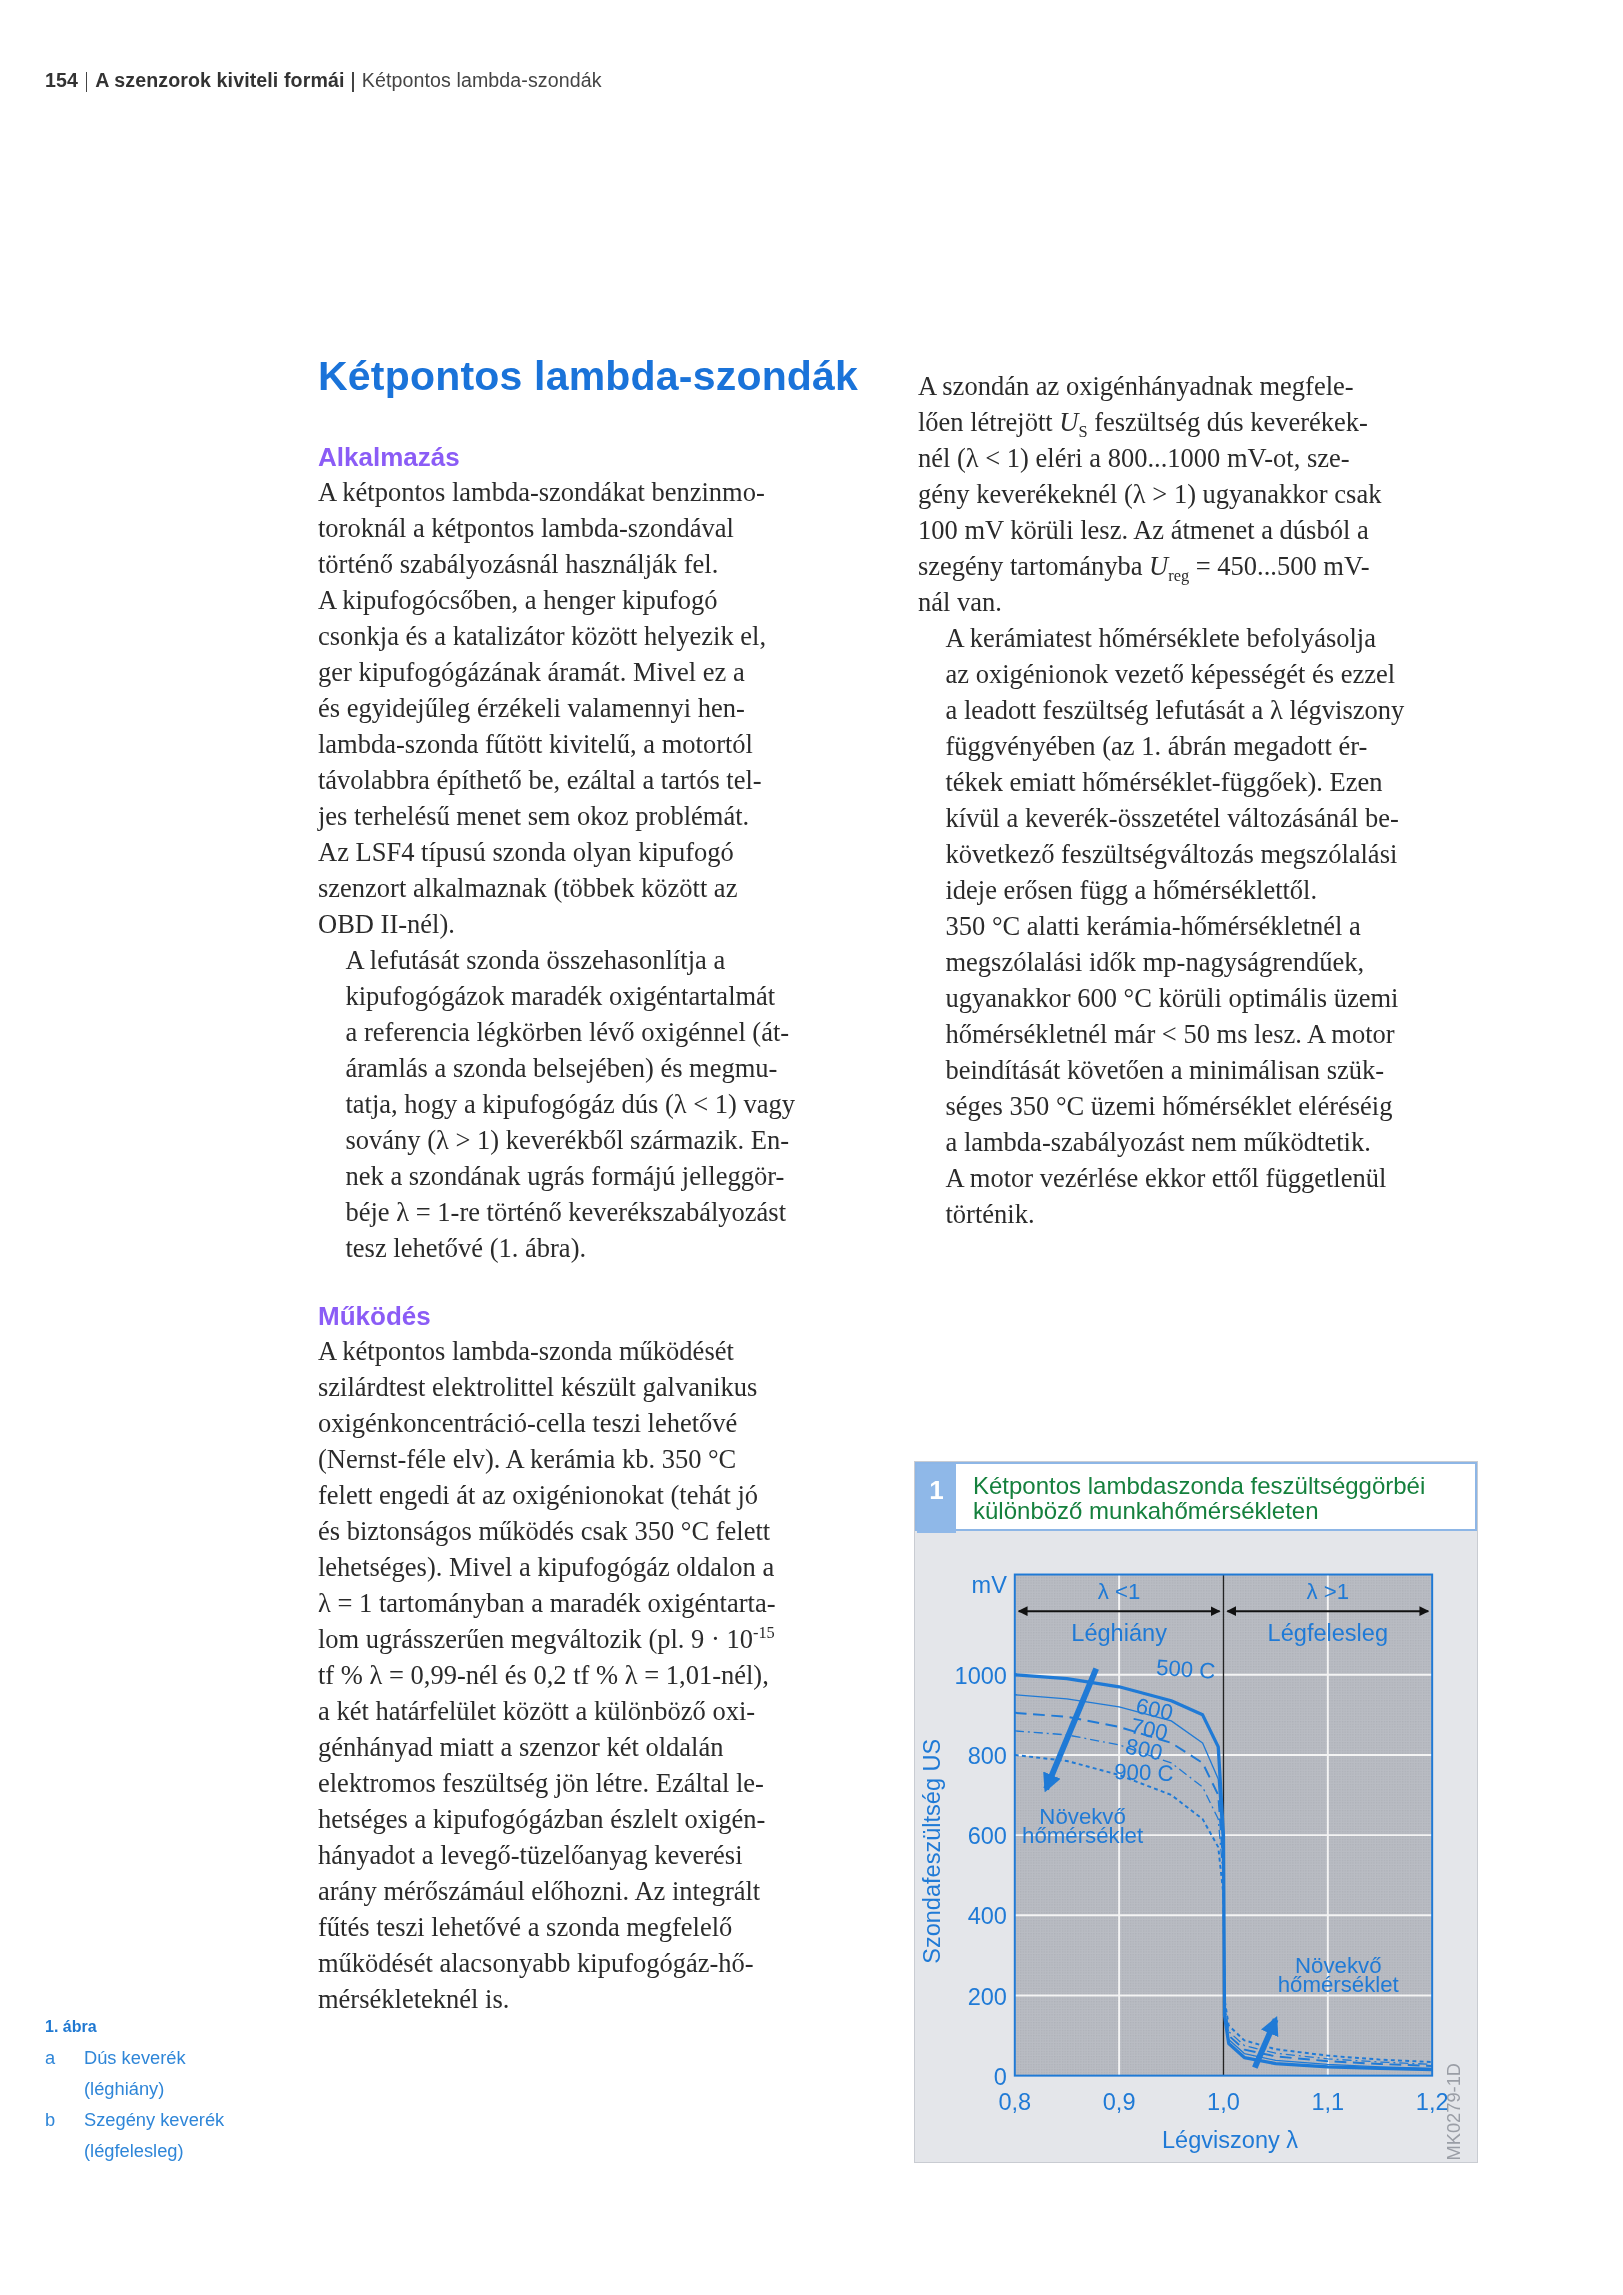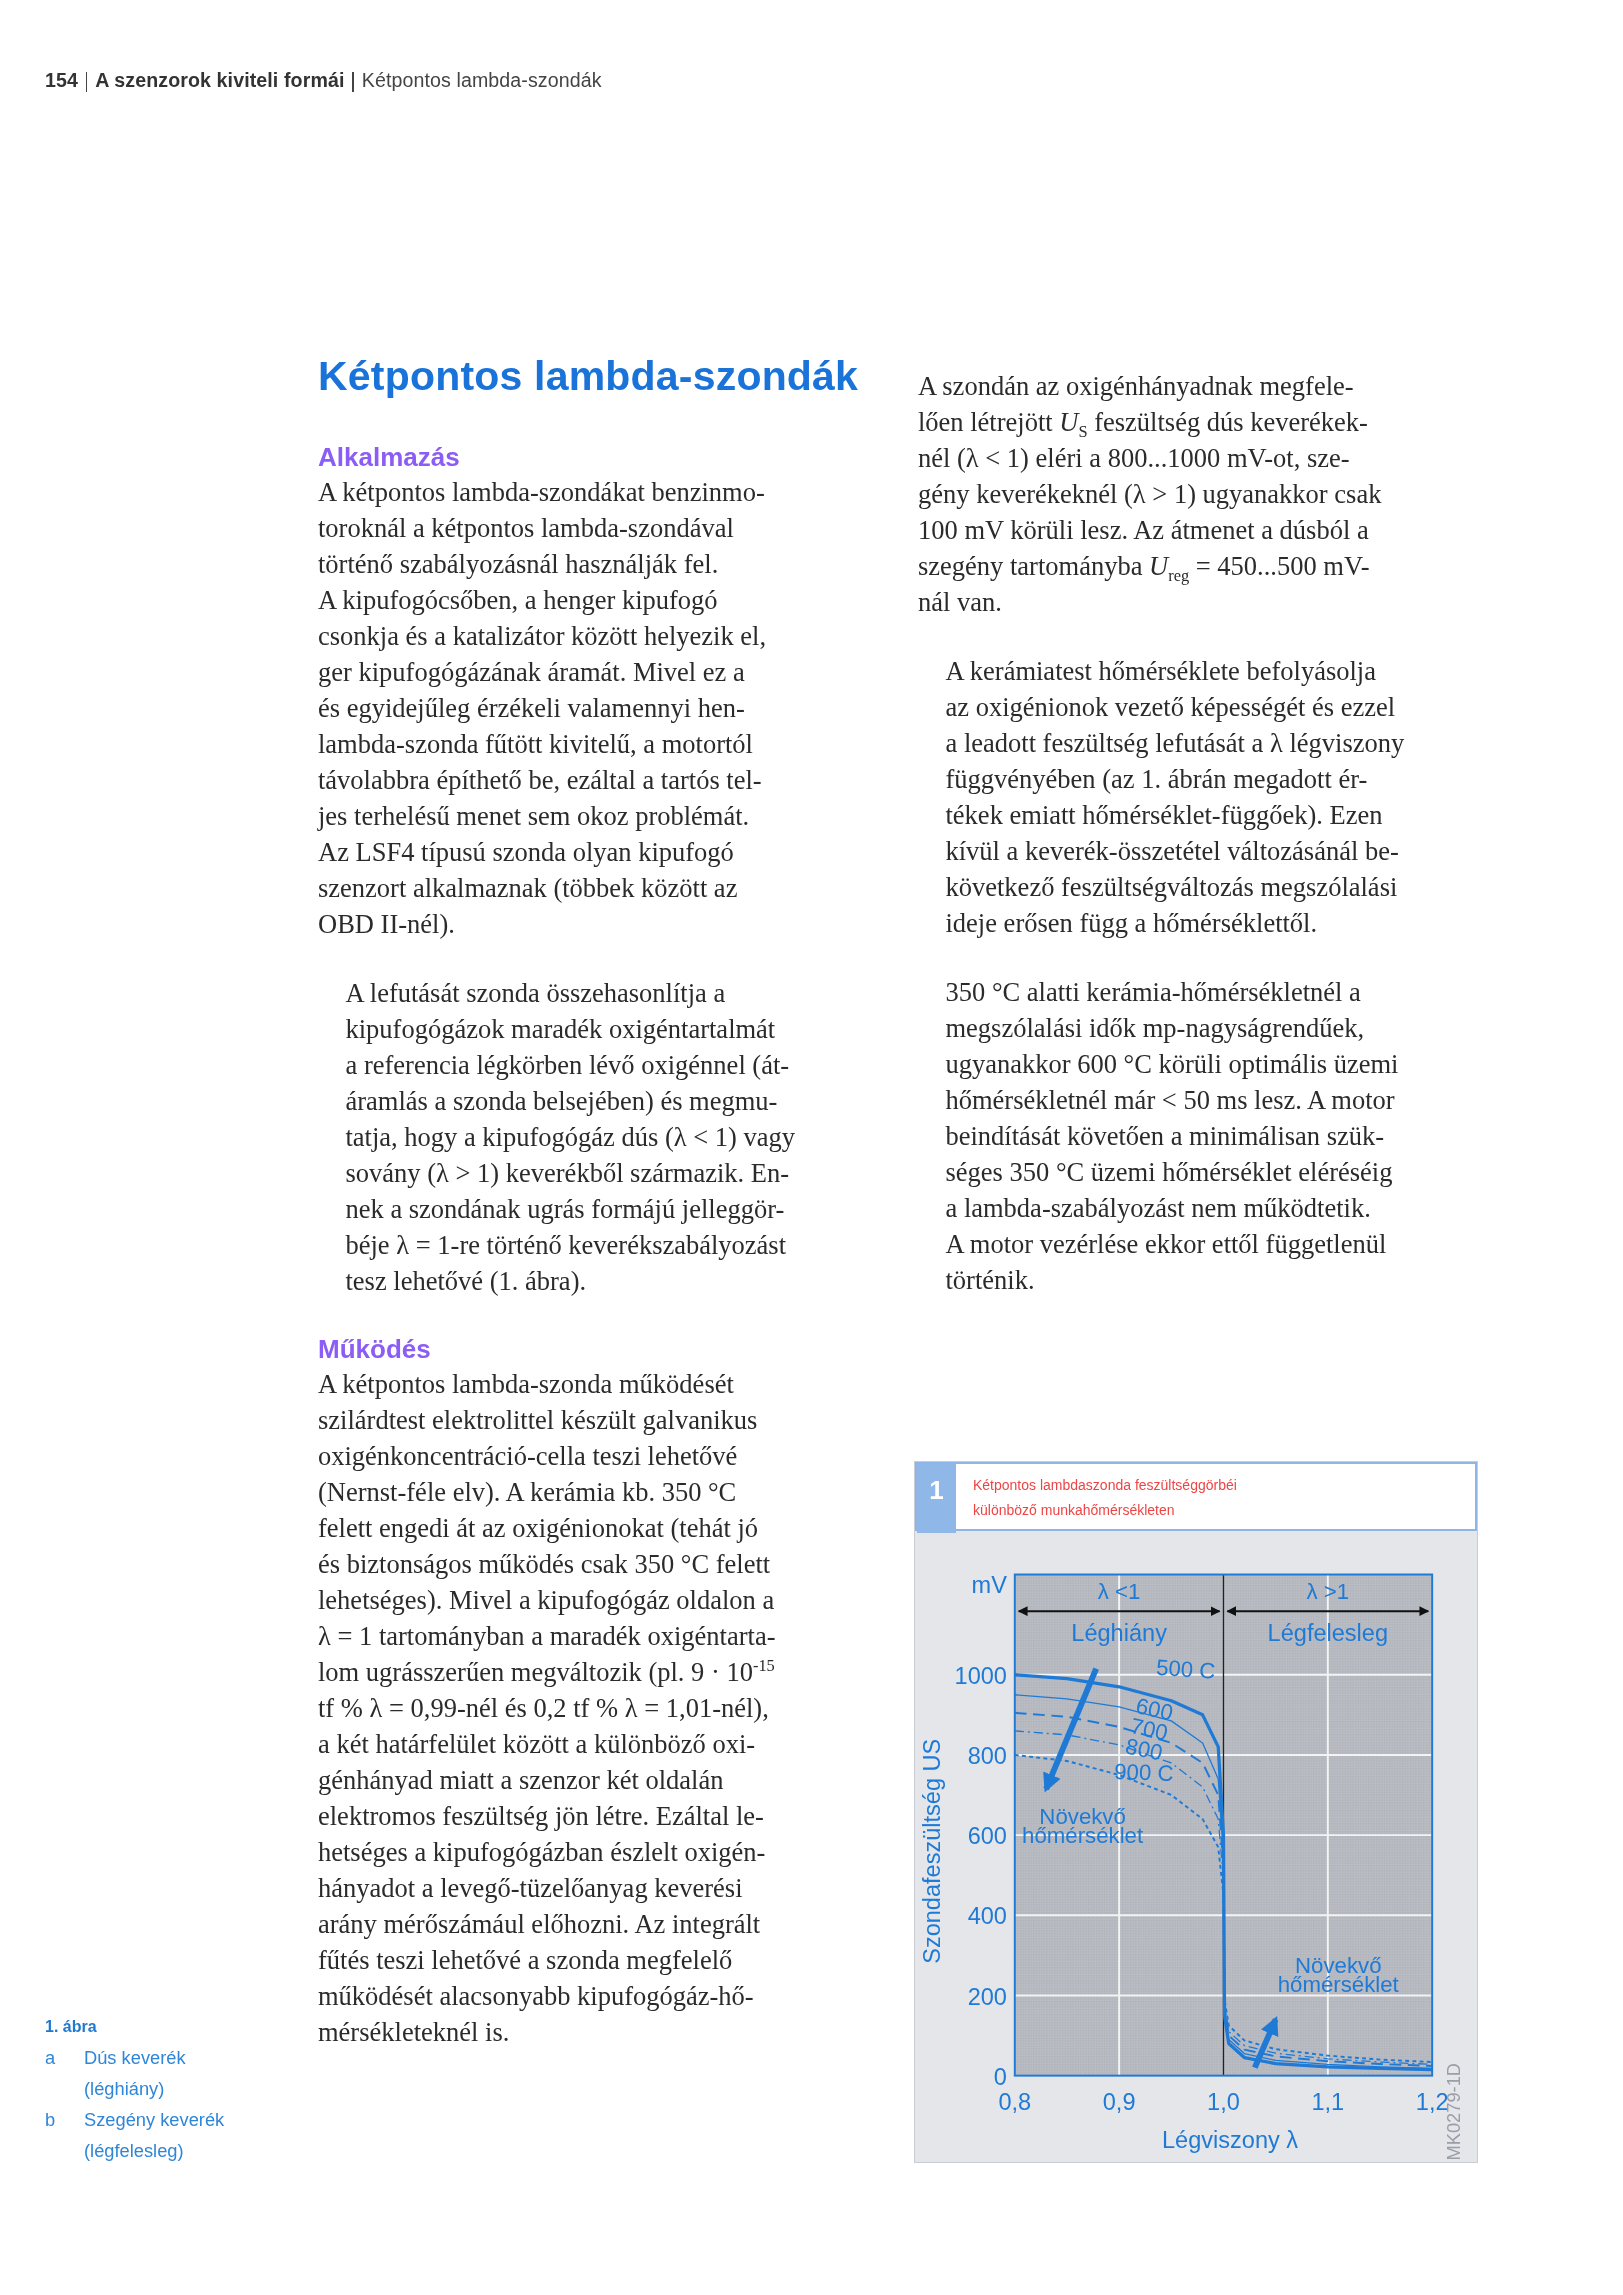--- a/index.html
+++ b/index.html
@@ -24,21 +24,21 @@
   .page-title {
     font-family: "Liberation Sans", sans-serif; font-weight: bold; color: #1a73d9;
     font-size: 41px; line-height: 46px; margin: 0 0 42px 0; letter-spacing: 0.2px;
   }
   .section-head {
     font-family: "Liberation Sans", sans-serif; font-weight: bold; color: #8b5cf6;
     font-size: 26px; line-height: 33px; margin: 0;
   }
   .section-head.second { margin-top: 34px; }
   .para { margin: 0; text-indent: 0; }
-  .para.indent { text-indent: 27.5px; margin-top: 33px; }
+  .para.indent { text-indent: 27.5px; }
   .line { display: block; white-space: nowrap; }
   sub, sup { font-size: 62%; line-height: 0; }
   .italic { font-style: italic; }
 
   .side-caption {
     position: absolute; left: 45px; top: 2011px; width: 223px;
     font-family: "Liberation Sans", sans-serif; color: #2f86d8; font-size: 18.3px; line-height: 31px;
   }
   .side-caption .fig-num { font-weight: bold; font-size: 16px; color: #1f78d1; }
   .side-caption .row { display: flex; }
@@ -53,21 +53,21 @@
     position: absolute; left: 0; top: 0; right: 0; height: 69px;
     background: #ffffff; border: 2px solid #8db6e6; box-sizing: border-box;
   }
   .fig-badge {
     position: absolute; left: 0; top: 0; width: 39px; height: 69px;
     background: #8fb8e8; color: #fff; font-family: "Liberation Sans", sans-serif;
     font-weight: bold; font-size: 26px; text-align: center; line-height: 52px;
   }
   .fig-title {
     position: absolute; left: 56px; top: 9.2px; font-family: "Liberation Sans", sans-serif;
-    font-size: 14px; line-height: 25px; color: #ef4444;
+    font-size: 24px; line-height: 25px; color: #15803d;
   }
   .fig-svg { position: absolute; left: 0; top: 0; }
   .chart-text { font-family: "Liberation Sans", sans-serif; fill: #1f7ad6; }
 </style>
 </head>
 <body>
 
 <div class="running-head">
   <span class="pg">154</span>
   <span class="sep"></span>

